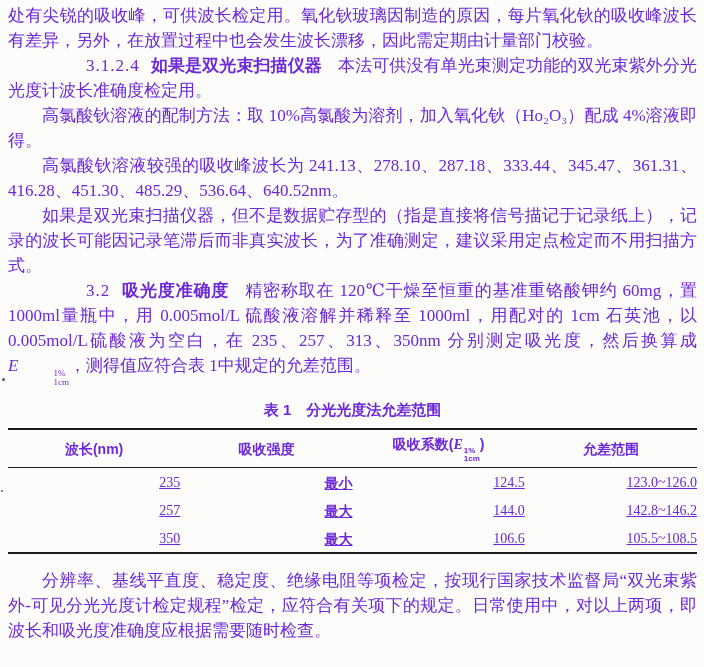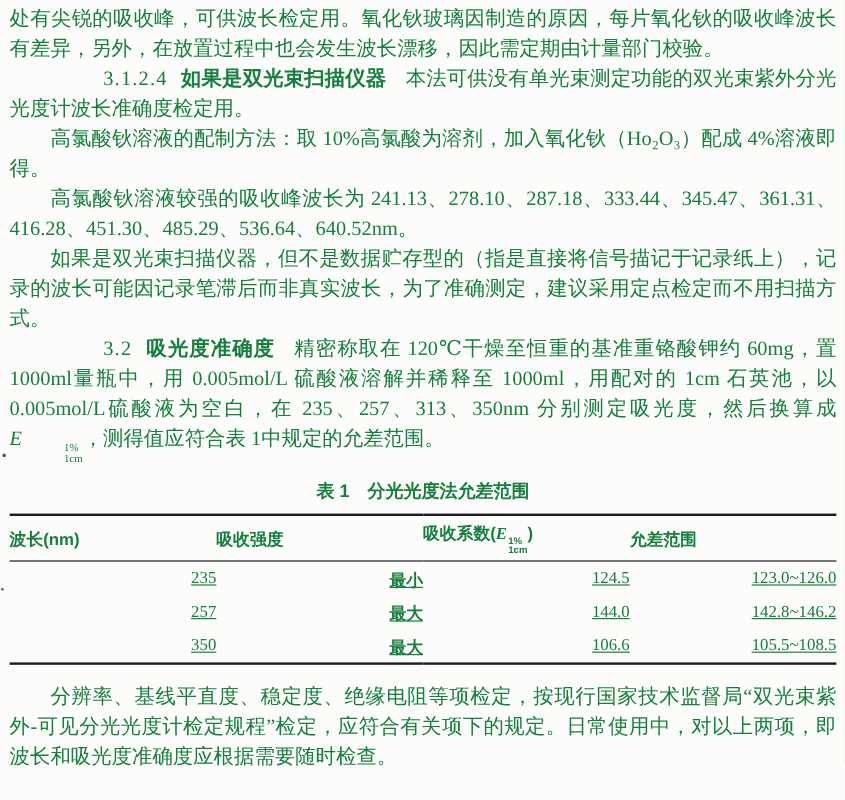--- a/index.html
+++ b/index.html
@@ -32,31 +32,31 @@
   }
   
   .tbl-title { text-align:center; font-size:15px; line-height:24px; margin-top:12px; text-indent:0; }
   .tbl-title .t-gap { display:inline-block; width:1em; }
   table.t1 {
     width:100%; border-collapse:collapse; margin-top:6px;
     border-top:2px solid #1c1c1c; border-bottom:2px solid #1c1c1c;
     font-size:14px; line-height:16px;
   }
   table.t1 col { width:25%; }
-  table.t1 th { font-weight:700; border-bottom:1.5px solid #1c1c1c; padding:6px 0 5px; }
+  table.t1 th { font-weight:700; border-bottom:1.5px solid #1c1c1c; padding:6px 0 5px; text-align:center; }
   table.t1 td { text-align:right; padding:7px 0 5px;text-decoration:underline; }
   table.t1 .estack { font-size:8px; line-height:7.5px; vertical-align:-4px; }
   .after-tbl { margin-top:14px; }
   
   .speck { position:absolute; background:#555; border-radius:50%; }
 </style>
 </head>
 <body>
 
-<div class="page" style="background: rgb(252, 252, 250); color: #15803d;">
+<div class="page" style="background: rgb(252, 252, 250); color: #6d28d9;">
 
   <p>处有尖锐的吸收峰，可供波长检定用。氧化钬玻璃因制造的原因，每片氧化钬的吸收峰波长有差异，另外，在放置过程中也会发生波长漂移，因此需定期由计量部门校验。</p>
 
   <p class="ind"><span class="secnum">3.1.2.4</span><span class="hei sectitle">如果是双光束扫描仪器</span><span>本法可供没有单光束测定功能的双光束紫外分光光度计波长准确度检定用。</span></p>
 
   <p class="ind">高氯酸钬溶液的配制方法：取 10%高氯酸为溶剂，加入氧化钬（Ho₂O₃）配成 4%溶液即得。</p>
 
   <p class="ind">高氯酸钬溶液较强的吸收峰波长为 241.13、278.10、287.18、333.44、345.47、361.31、416.28、451.30、485.29、536.64、640.52nm。</p>
 
   <p class="ind">如果是双光束扫描仪器，但不是数据贮存型的（指是直接将信号描记于记录纸上），记录的波长可能因记录笔滞后而非真实波长，为了准确测定，建议采用定点检定而不用扫描方式。</p>

